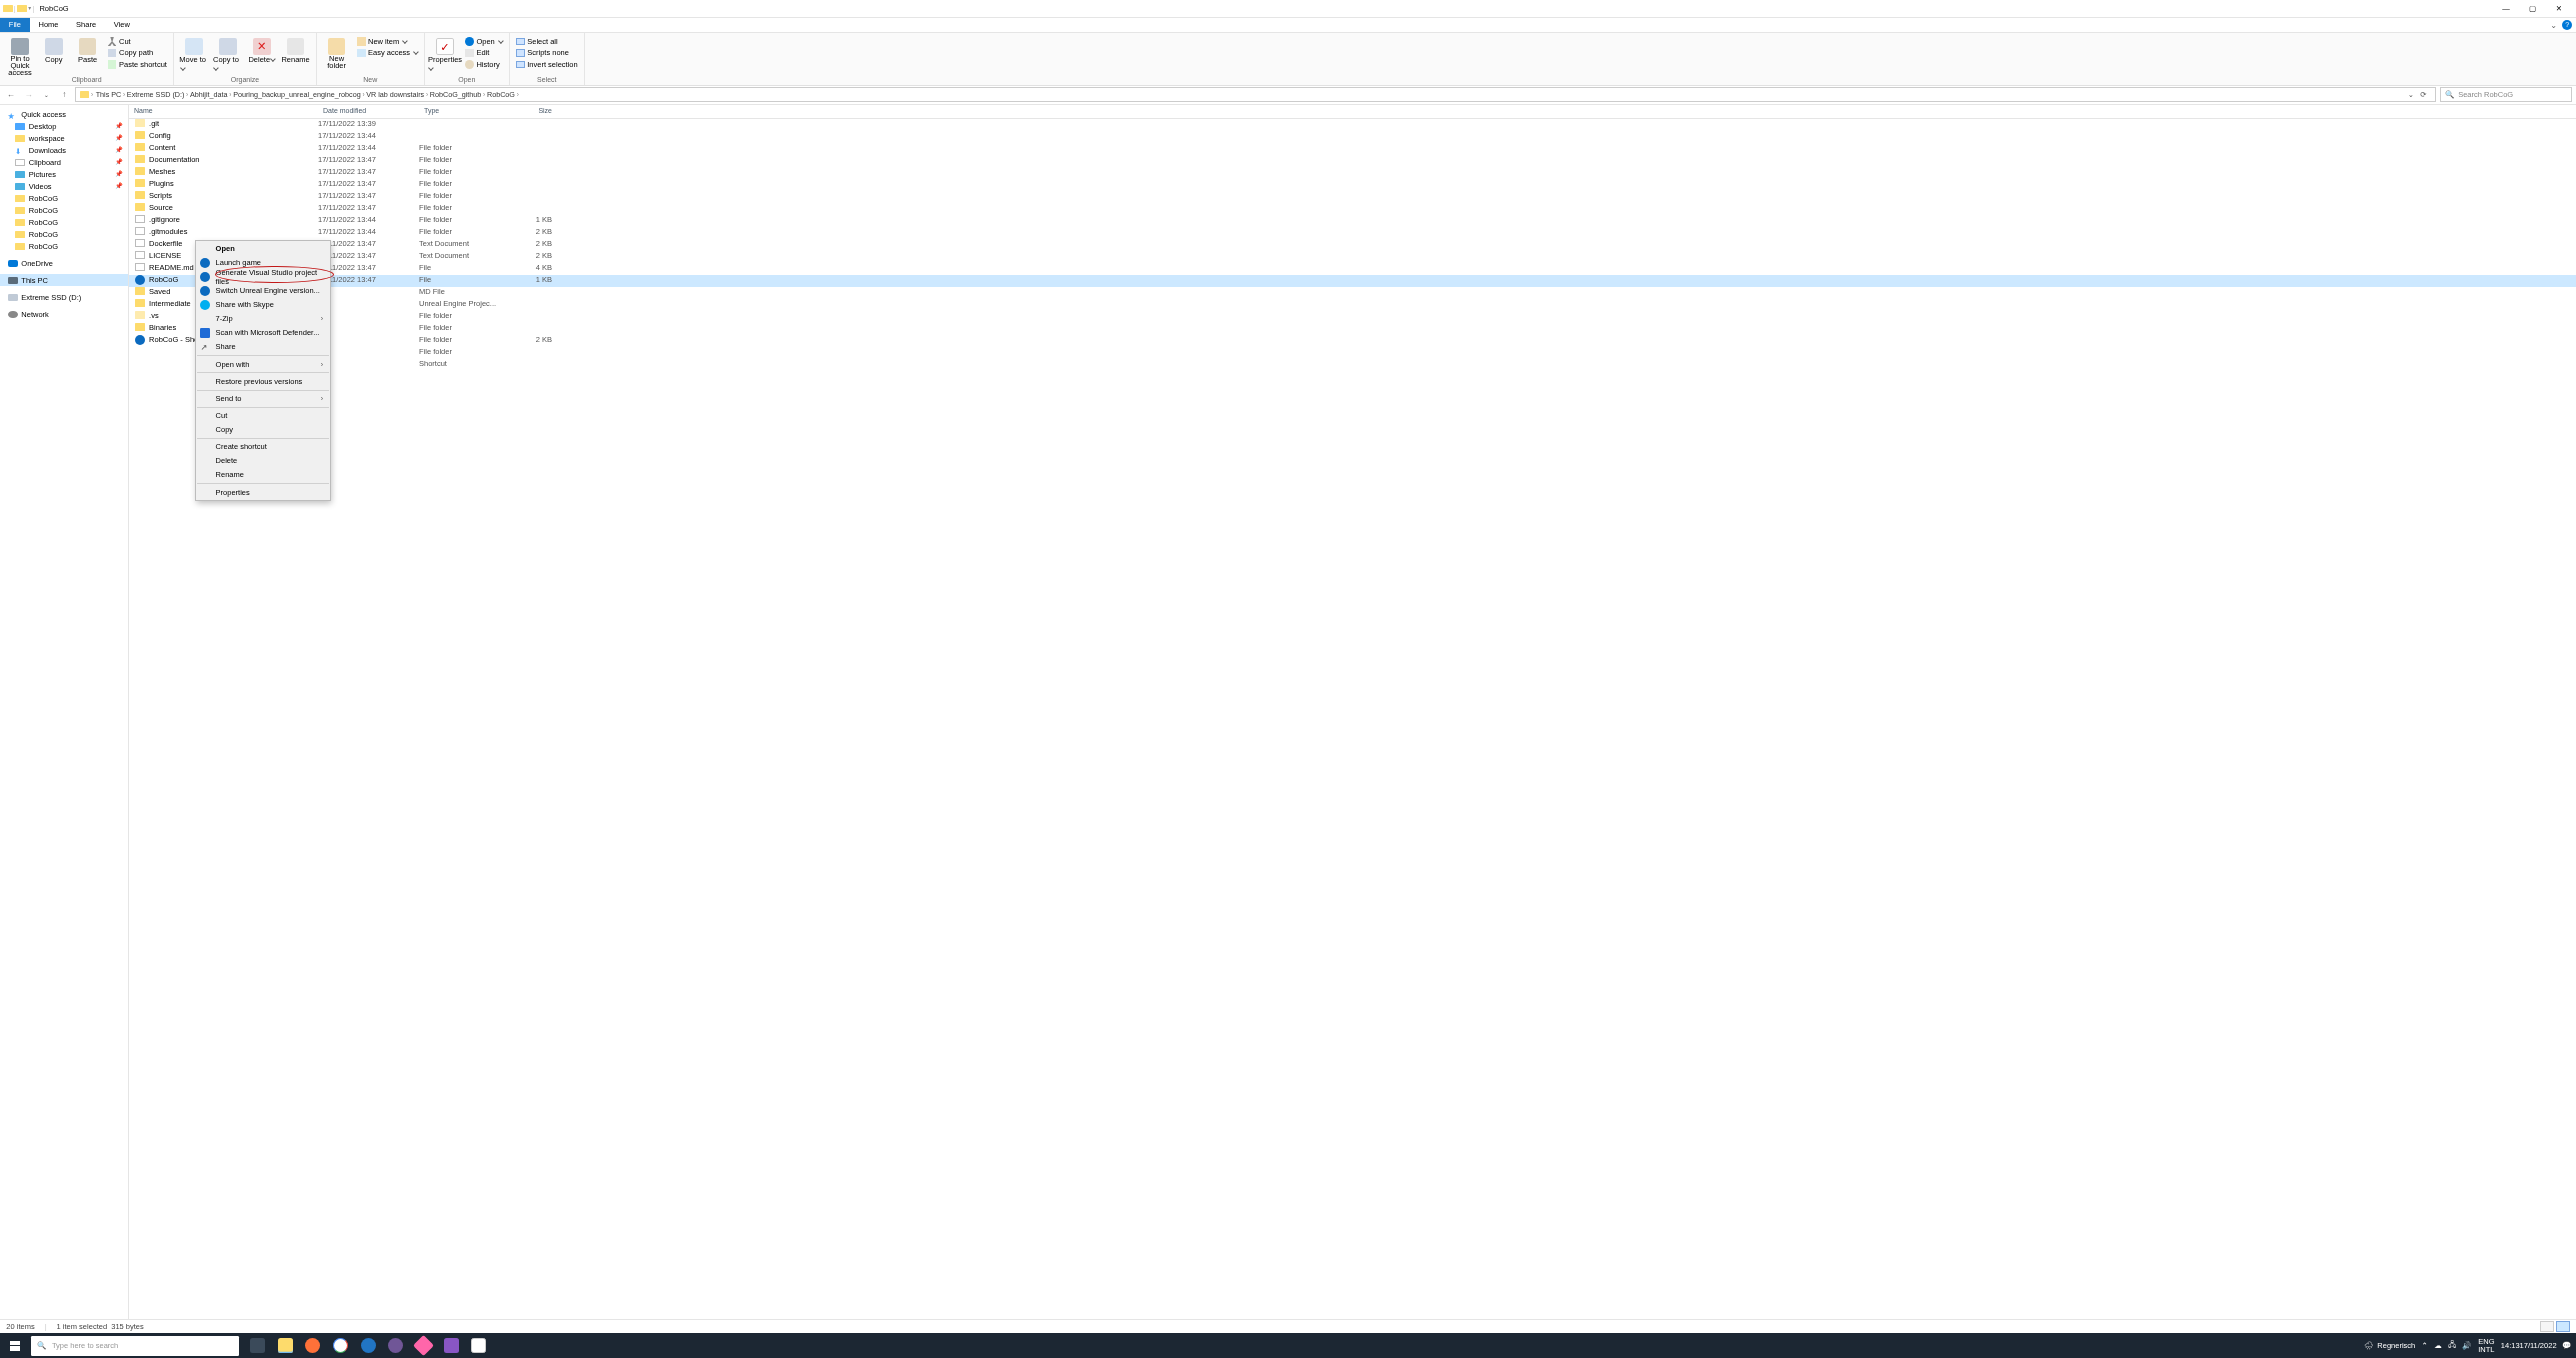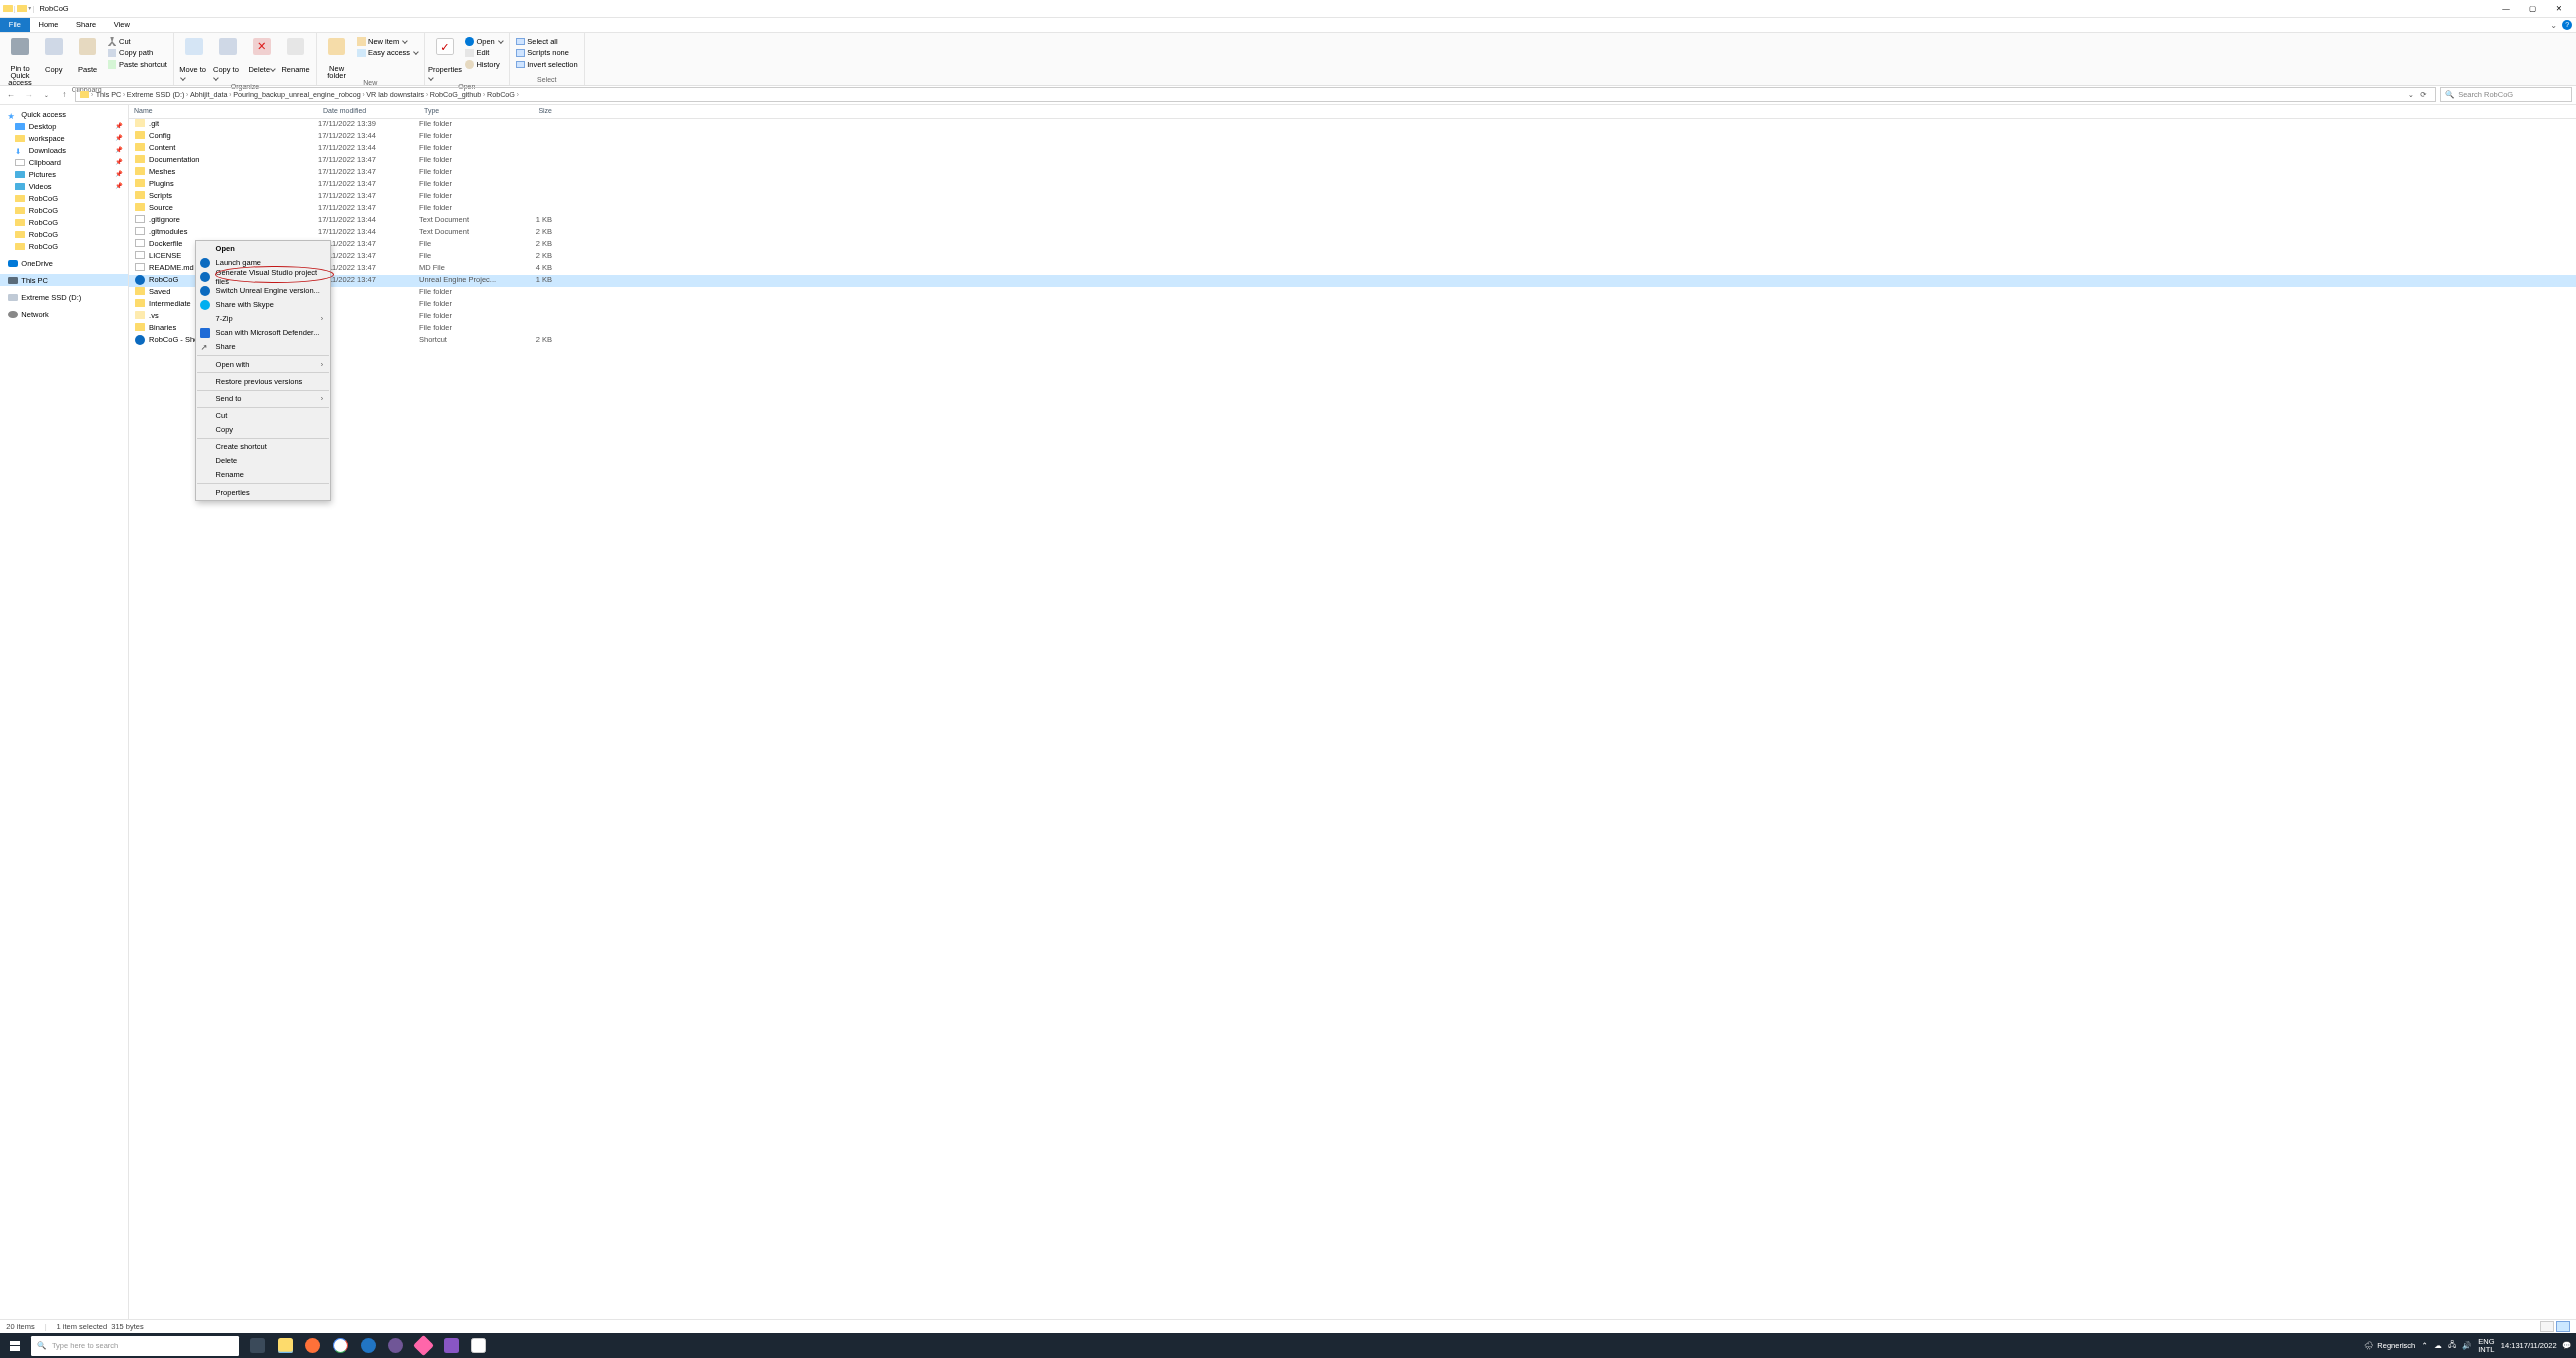--- a/index.html
+++ b/index.html
@@ -17,21 +17,21 @@
 
 .menubar { height: 15px; display: flex; align-items: stretch; border-bottom: 0.6px solid #e5e5e5; }
 .menubar .tab { padding: 0 8.8px; display: flex; align-items: center; font-size: 7.5px; cursor: pointer; }
 .menubar .tab.file { background: #1979ca; color: #fff; }
 
 
 .ribbon { height: 53px; background: #fafafa; border-bottom: 0.6px solid #e1e1e1; display: flex; }
 .rgroup { display: flex; flex-direction: column; border-right: 0.6px solid #e5e5e5; padding: 1.3px 5px 0 5px; }
 .rgroup .gcontent { flex: 1; display: flex; align-items: flex-start; gap: 3.8px; padding-top: 2.5px; }
 .rgroup .glabel { text-align: center; font-size: 7px; color: #666; padding-bottom: 1.3px; }
-.rbtn-big { display: flex; flex-direction: column; align-items: center; width: 30px; font-size: 7px; gap: 10px; cursor: pointer; padding-top: 1.3px; }
+.rbtn-big { display: flex; flex-direction: column; align-items: center; width: 30px; font-size: 7px; gap: 0; cursor: pointer; padding-top: 1.3px; }
 .rbtn-big .ic { width: 17.6px; height: 17.6px; background: #ddd; border-radius: 1.9px; }
 .rbtn-big .ic.pin { background: #9aa6b2; }
 .rbtn-big .ic.copy { background: #cfd8e6; }
 .rbtn-big .ic.paste { background: #e6d9c0; }
 .rbtn-big .ic.move { background: #d5e5f5; }
 .rbtn-big .ic.del { background: #f0d0d0; }
 .rbtn-big .ic.del::after { content: "✕"; color: #d22; font-size: 11.3px; display: block; text-align: center; line-height: 17.6px; }
 .rbtn-big .ic.ren { background: #e6e6e6; }
 .rbtn-big .ic.new { background: #f5dca9; }
 .rbtn-big .ic.chk { background: #fefefe; border: 0.6px solid #ccc; }
@@ -86,21 +86,21 @@
 .colheaders { display: flex; height: 14px; border-bottom: 0.6px solid #e5e5e5; position: sticky; top: 0; background: #fff; }
 .colh { font-size: 7px; color: #4a5a6a; padding: 2.5px 5px; cursor: pointer; }
 .colh.name { width: 189px; }
 .colh.date { width: 101px; }
 .colh.type { width: 88px; }
 .colh.size { width: 50px; text-align: right; }
 .frow { display: flex; height: 12px; align-items: flex-start; cursor: pointer; }
 .frow.sel { background: #cce8ff; }
 .fcell.name { width: 189px; display: flex; align-items: center; gap: 3.8px; padding-left: 6.3px; }
 .fcell.date { width: 101px; color: #555; }
-.fcell.type { width: 88px; color: #555; }
+.fcell.type { width: 88px; color: #555; margin-top: 24px; }
 .fcell.size { width: 50px; text-align: right; color: #555; padding-right: 5px; }
 .fic { width: 10px; height: 8.8px; flex-shrink: 0; }
 .fic.folder { background: #fddb6c; border-radius: 0.6px; height: 7.5px; }
 .fic.txt { background: #fff; border: 0.6px solid #bbb; }
 .fic.file { background: #fff; border: 0.6px solid #bbb; }
 .fic.ue { background: #0b6abf; border-radius: 50%; height: 10px; }
 .fic.sln { background: #8956c4; border-radius: 1.3px; }
 .fic.short { background: #0b6abf; border-radius: 50%; height: 10px; position: relative; }
 .fic.hidden { opacity: 0.55; }
 

